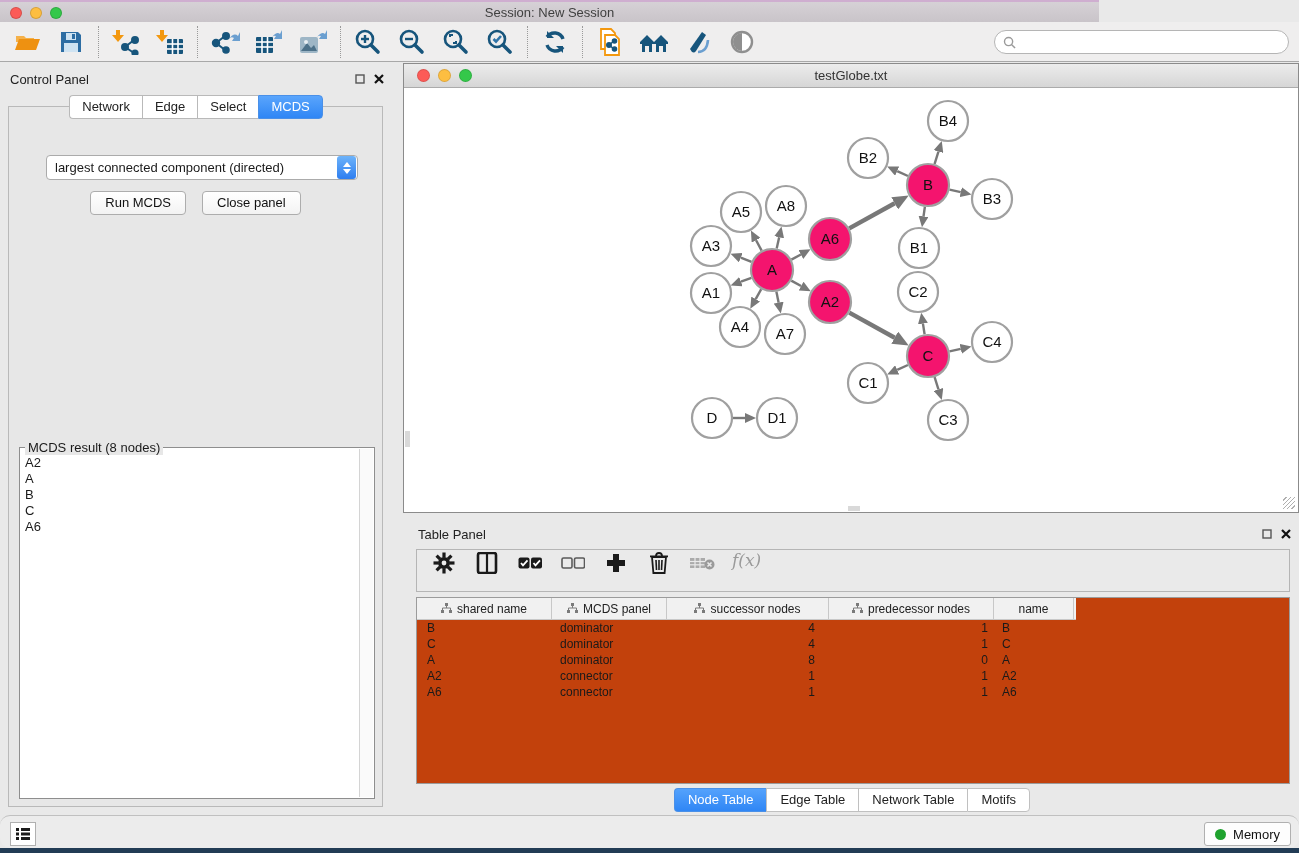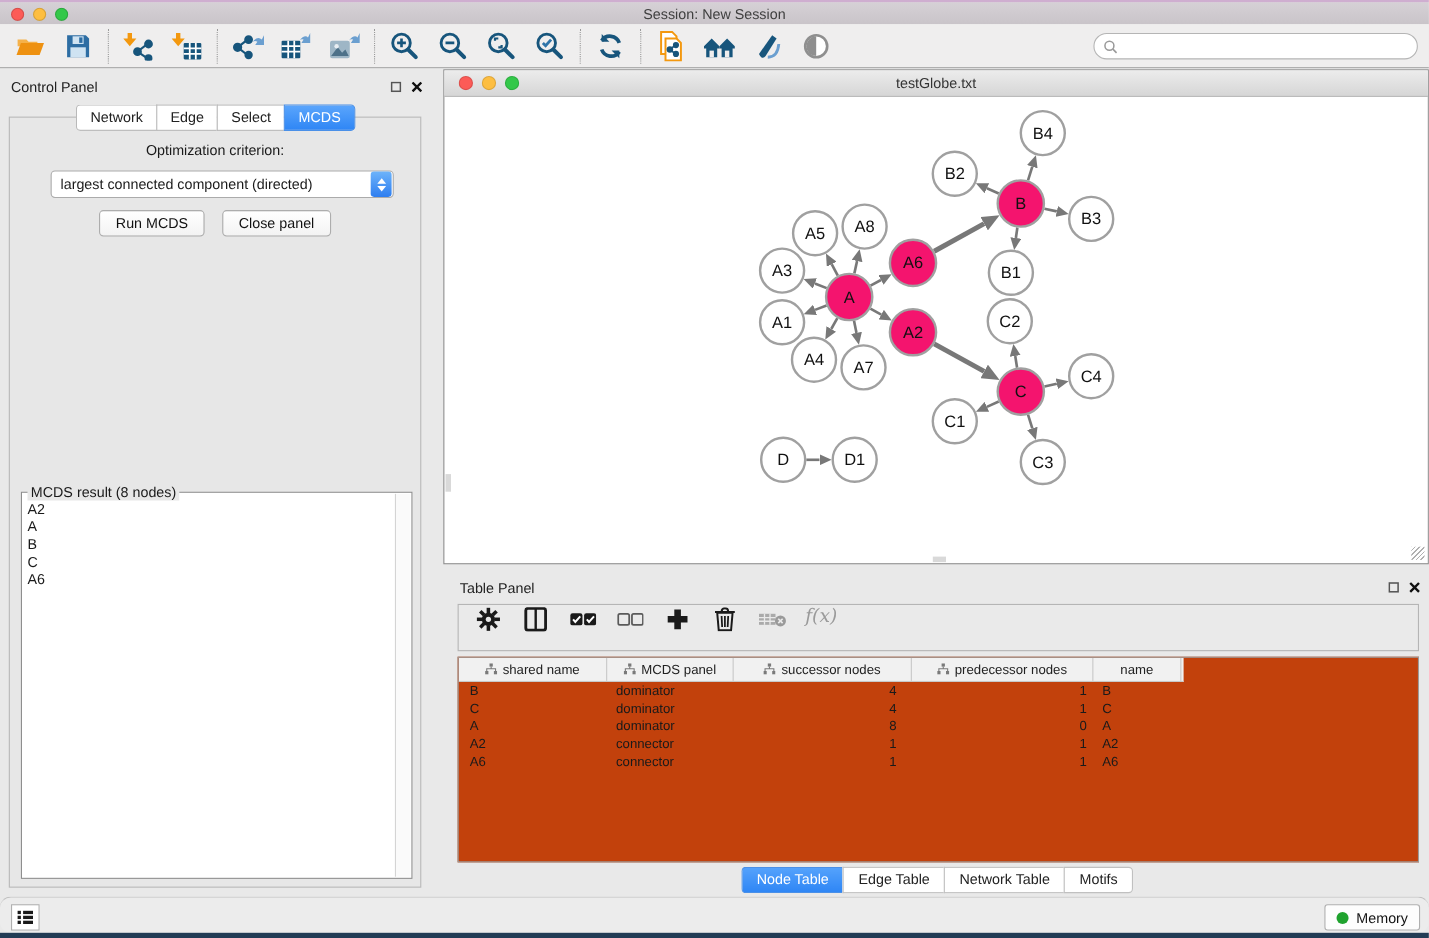--- a/index.html
+++ b/index.html
@@ -1,20 +1,20 @@
 <!DOCTYPE html>
 <html><head>
 <meta charset="utf-8">
 <style>
   * { margin:0; padding:0; box-sizing:border-box; }
   html,body { width:1299px; height:853px; overflow:hidden; }
   body { font-family:"Liberation Sans", sans-serif; background:#e9e9e9; position:relative; color:#1a1a1a; }
 
   
-  .titlebar { position:absolute; left:0; top:0; width:1299px; height:22px;
+  .titlebar { position:absolute; left:0; top:0; width:1099px; height:22px;
     background:linear-gradient(#d6d1d6,#c9c4c9); border-top:2px solid #cfaed0;
     display:flex; align-items:center; justify-content:center; }
   .titlebar-title { font-size:13px; color:#404040; }
   .traffic { position:absolute; left:10px; top:5px; display:flex; gap:8px; }
   .tl { width:12px; height:12px; border-radius:50%; border:1px solid rgba(0,0,0,.15); }
   .tl.red{background:#fc5b57}.tl.yellow{background:#fdbe41}.tl.green{background:#34c84a}
 
   
   .toolbar { position:absolute; left:0; top:22px; width:1299px; height:40px;
     background:#efeeee; border-bottom:1px solid #a8a8a8;
@@ -297,21 +297,20 @@
       </svg>
     </span>
   </div>
   <div class="cp-tabs">
     <span class="tab">Network</span>
     <span class="tab">Edge</span>
     <span class="tab">Select</span>
     <span class="tab active">MCDS</span>
   </div>
   <div class="cp-body">
-    <div class="opt-label">Optimization criterion:</div>
     <div class="select">
       <span class="sel-text">largest connected component (directed)</span>
       <span class="stepper">
         <span class="chev up"></span>
           <span class="chev down"></span>
       </span>
     </div>
     <div class="cp-buttons">
       <button class="btn">Run MCDS</button>
       <button class="btn">Close panel</button>

